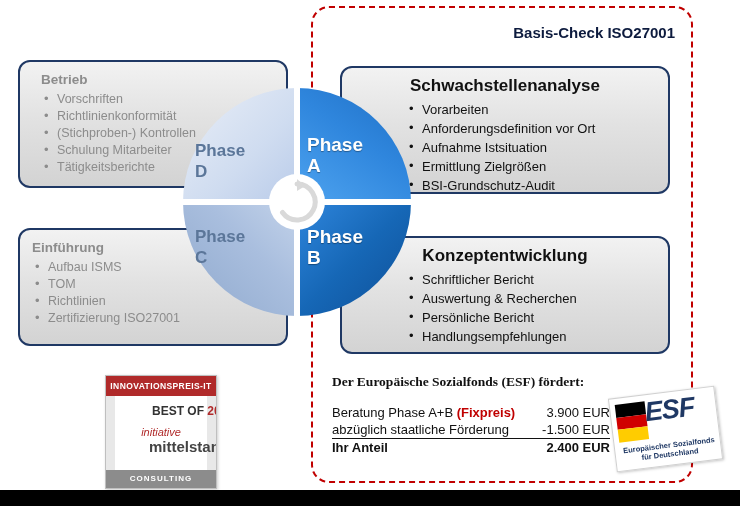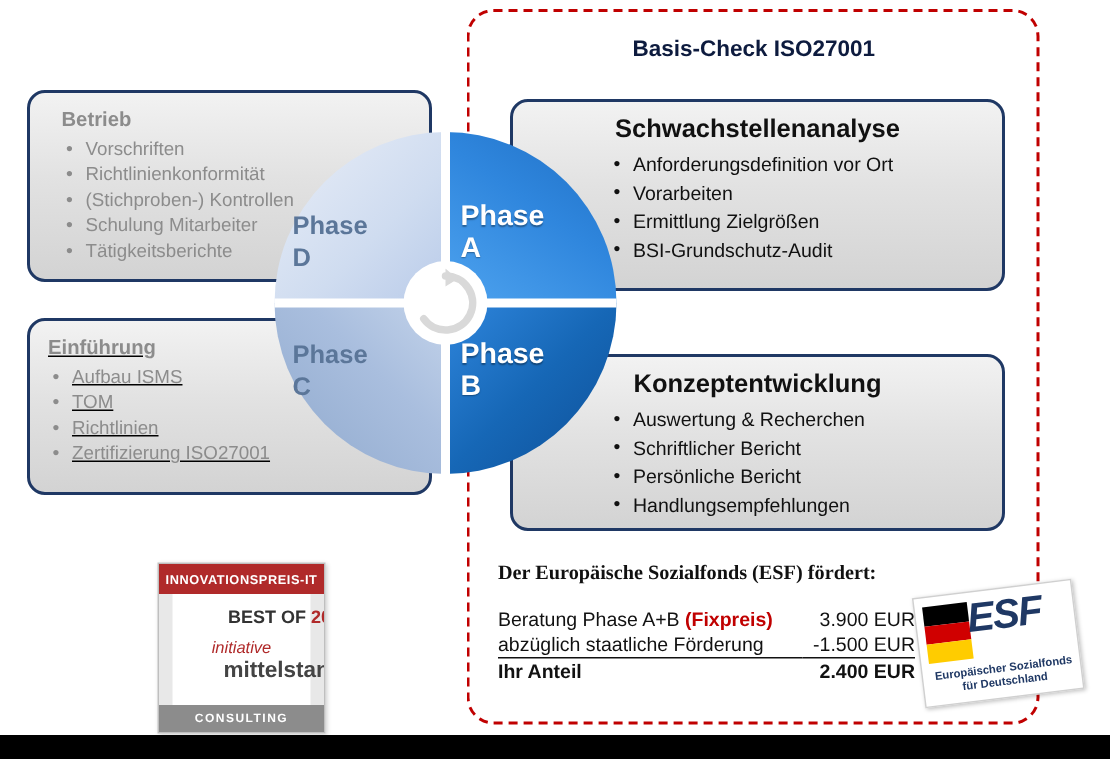--- a/index.html
+++ b/index.html
@@ -36,21 +36,21 @@
     border: 2px dashed #c00000;
     border-radius: 18px;
     box-sizing: border-box;
   }
 
   .basis-title {
     position: absolute;
     left: 330px;
     top: 24px;
     width: 345px;
-    text-align: center;
+    text-align: right;
     font-size: 15px;
     font-weight: bold;
     color: #0d1b3e;
   }
 
   
   .box {
     position: absolute;
     border: 2px solid #1f3864;
     border-radius: 12px;
@@ -94,23 +94,22 @@
     font-size: 13px;
     line-height: 19px;
   }
 
   
   #box-betrieb {
     left: 18px; top: 60px; width: 270px; height: 128px;
     padding: 10px 21px;
   }
   #box-einfuehrung {
-    left: 18px; top: 212px; width: 270px; height: 118px;
+    left: 18px; top: 228px; width: 270px; height: 118px;
     padding: 10px 12px;
-    text-decoration: underline;
   }
   
   #box-schwach {
     left: 340px; top: 66px; width: 330px; height: 128px;
     padding: 8px 12px;
   }
   #box-konzept {
     left: 340px; top: 236px; width: 330px; height: 118px;
     padding: 8px 12px;
   }
@@ -387,32 +386,33 @@
       <li>Aufbau ISMS</li>
       <li>TOM</li>
       <li>Richtlinien</li>
       <li>Zertifizierung ISO27001</li>
     </ul>
   </div>
 
   <div class="box box-grey" id="box-schwach">
     <div class="box-title-dark">Schwachstellenanalyse</div>
     <ul class="items items-dark">
+      <li>Vorarbeiten</li>
       <li>Anforderungsdefinition vor Ort</li>
-      <li>Vorarbeiten</li>
+      <li>Aufnahme Istsituation</li>
       <li>Ermittlung Zielgrößen</li>
       <li>BSI-Grundschutz-Audit</li>
     </ul>
   </div>
 
   <div class="box box-grey" id="box-konzept">
     <div class="box-title-dark">Konzeptentwicklung</div>
     <ul class="items items-dark">
+      <li>Schriftlicher Bericht</li>
       <li>Auswertung &amp; Recherchen</li>
-      <li>Schriftlicher Bericht</li>
       <li>Persönliche Bericht</li>
       <li>Handlungsempfehlungen</li>
     </ul>
   </div>
 
   <div id="wheel">
     <div class="quad q-d"></div>
     <div class="quad q-a"></div>
     <div class="quad q-c"></div>
     <div class="quad q-b"></div>

